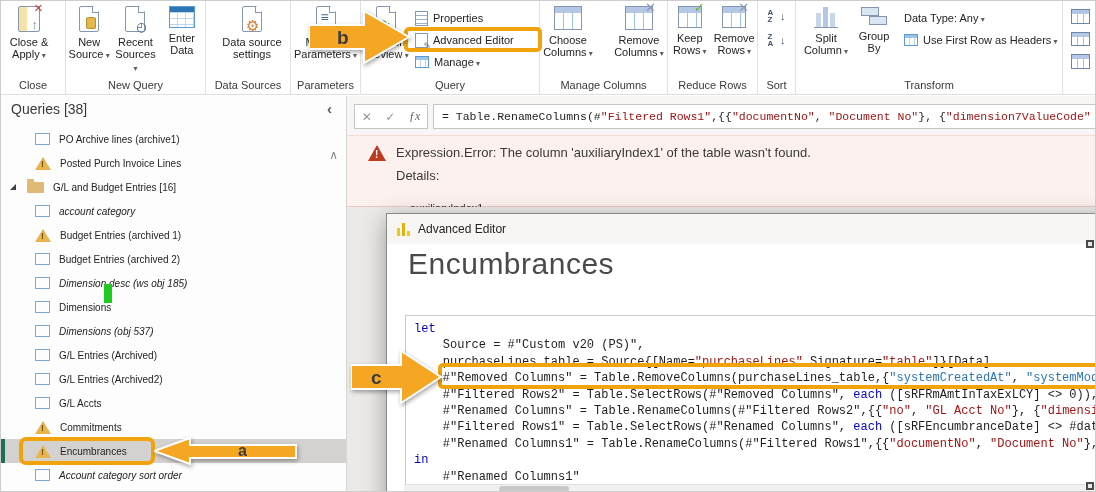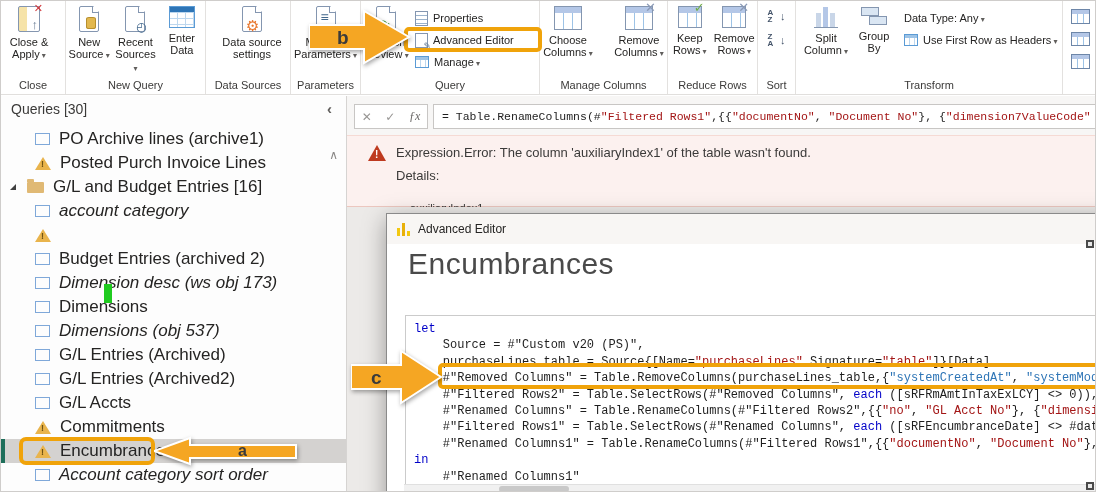--- a/index.html
+++ b/index.html
@@ -53,21 +53,21 @@
   .sqic { width:19px; height:15px; margin:4px 0; background:linear-gradient(#b4c7e7 0 4px,rgba(0,0,0,0) 4px),repeating-linear-gradient(90deg,rgba(0,0,0,0) 0 5px,#9dc3e6 5px 6px); border:1px solid #6d86a8; }
 
   
   .sidebar { position:absolute; top:95px; left:0; width:346px; height:397px; background:#fdfdfd; border-right:1px solid #d6d4d2; }
   .sb-head { position:absolute; top:5px; left:10px; font-size:14px; color:#3b3a39; }
   .sb-collapse { position:absolute; top:4px; right:14px; font-size:15px; color:#605e5c; cursor:pointer; }
   .sb-collapse::before { content:"\2039"; font-weight:bold; }
   .sb-up { position:absolute; top:52px; right:8px; font-size:12px; color:#8a8886; }
   .sb-up::before { content:"\2227"; }
   .qlist { position:absolute; top:31px; left:0; width:100%; }
-  .qrow { position:relative; height:24px; display:flex; align-items:center; font-size:17px; color:#252423; cursor:pointer; }
+  .qrow { position:relative; height:24px; display:flex; align-items:center; font-size:10px; color:#252423; cursor:pointer; }
   .qrow .qicon { margin-left:34px; }
   .qrow.folder .qicon { margin-left:26px; }
   .qrow .qlabel { margin-left:9px; white-space:nowrap; }
   .qrow .qlabel.it { font-style:italic; }
   .qrow.sel { background:#d4d2d0; }
   .qrow.sel::before { content:""; position:absolute; left:0; top:0; width:4px; height:100%; background:#1e6e5a; }
   .tri { position:absolute; left:9px; top:9px; width:0; height:0; border-left:6px solid transparent; border-bottom:6px solid #404040; }
   .qi-table { width:15px; height:12px; background:#fff linear-gradient(#2e75b6 0 3px,rgba(0,0,0,0) 3px),repeating-linear-gradient(90deg,rgba(0,0,0,0) 0 4px,#bdd7ee 4px 5px),repeating-linear-gradient(rgba(0,0,0,0) 0 3px,#bdd7ee 3px 4px); border:1px solid #7fa8d9; flex:none; }
   .qi-warning { width:0; height:0; border-left:8px solid transparent; border-right:8px solid transparent; border-bottom:13px solid #e9b44c; position:relative; flex:none; }
   .qi-warning::after { content:"!"; position:absolute; left:-2px; top:2px; font-size:9px; font-weight:bold; color:#6e5214; }
@@ -251,21 +251,21 @@
     <div class="rgroup" style="width:34px;border-right:none">
       <div class="rbtns" style="flex-direction:column;align-items:center;padding-top:4px">
         <span class="sqic"></span>
         <span class="sqic"></span>
         <span class="sqic"></span>
       </div>
     </div>
   </div>
 
   <div class="sidebar">
-    <div class="sb-head">Queries [30]</div>
+    <div class="sb-head">Queries [38]</div>
     <span class="sb-collapse"></span>
     <span class="sb-up"></span>
     <div class="qlist">
         <div class="qrow">
           <span class="qicon qi-table"></span>
           <span class="qlabel">PO Archive lines (archive1)</span>
         </div>
         <div class="qrow">
           <span class="qicon qi-warning"></span>
           <span class="qlabel">Posted Purch Invoice Lines</span>
@@ -274,28 +274,29 @@
           <span class="tri"></span>
           <span class="qicon qi-folder"></span>
           <span class="qlabel">G/L and Budget Entries [16]</span>
         </div>
         <div class="qrow">
           <span class="qicon qi-table"></span>
           <span class="qlabel it">account category</span>
         </div>
         <div class="qrow">
           <span class="qicon qi-warning"></span>
+          <span class="qlabel">Budget Entries (archived 1)</span>
         </div>
         <div class="qrow">
           <span class="qicon qi-table"></span>
           <span class="qlabel">Budget Entries (archived 2)</span>
         </div>
         <div class="qrow">
           <span class="qicon qi-table"></span>
-          <span class="qlabel it">Dimension desc (ws obj 173)</span>
+          <span class="qlabel it">Dimension desc (ws obj 185)</span>
         </div>
         <div class="qrow">
           <span class="qicon qi-table"></span>
           <span class="qlabel">Dimensions</span>
         </div>
         <div class="qrow">
           <span class="qicon qi-table"></span>
           <span class="qlabel it">Dimensions (obj 537)</span>
         </div>
         <div class="qrow">

